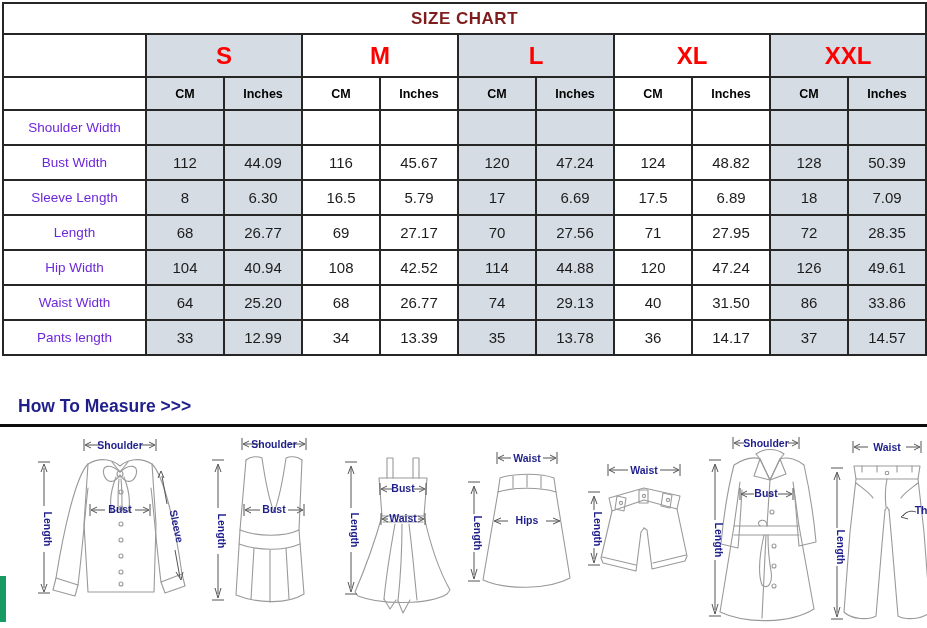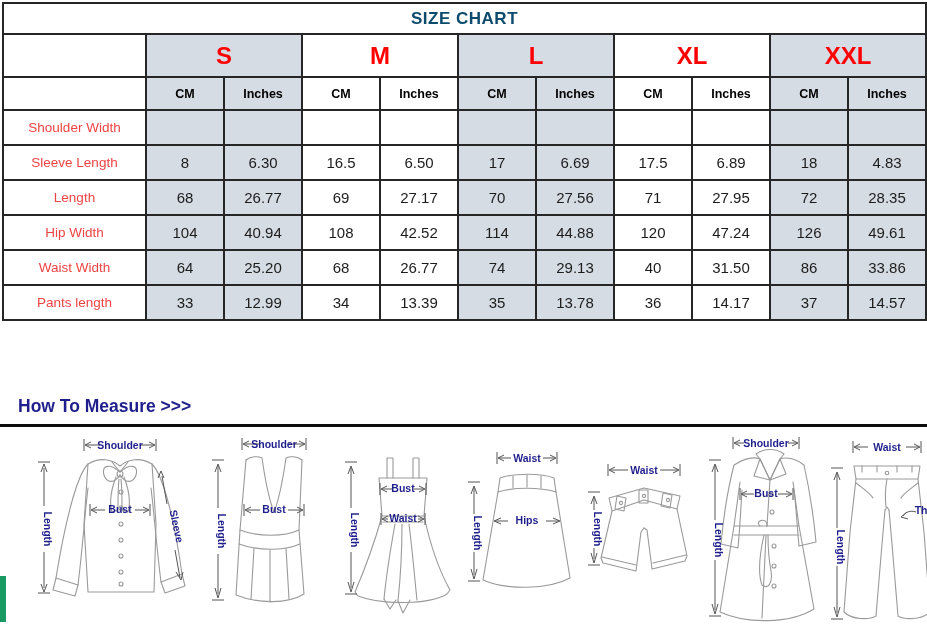--- a/index.html
+++ b/index.html
@@ -9,27 +9,27 @@
   }
   
   table.size-chart{
     position:absolute;left:2px;top:2px;width:923px;
     border-collapse:collapse;table-layout:fixed;
   }
   table.size-chart td{
     border:2px solid #262626;text-align:center;vertical-align:middle;padding:0;
     font-family:"Liberation Sans",sans-serif;
   }
-  td.title-cell{font-weight:bold;font-size:17px;height:29px;letter-spacing:.5px;color:#0c4a6e;}
+  td.title-cell{font-weight:bold;font-size:17px;height:29px;letter-spacing:.5px;color:#7f1d1d;}
   tr.size-row td{height:41px;}
   td.size-cell{color:#ff0000;font-weight:bold;font-size:24px;}
   tr.unit-row td{height:31px;margin-left:20px;}
   td.unit-cell{font-weight:bold;font-size:12.5px;color:#000;}
   tr.data-row td{height:33px;}
-  td.row-label{font-size:13.5px;color:#ef4444;}
+  td.row-label{font-size:13.5px;color:#6d28d9;}
   td.val{font-size:15px;color:#1c1c1c;}
   td.shaded{background:#d6dce4;}
   
   .measure-heading{
     position:absolute;left:10px;top:396px;
     font-size:17.5px;font-weight:bold;color:#1f1f8c;margin-left:8px;
   }
   .divider{position:absolute;left:0;top:424px;width:927px;height:3px;background:#0d0d0d;}
   .figures{position:absolute;left:0;top:432px;width:927px;height:196px;display:flex;padding-left:24px;}
   .fig{flex:0 0 auto;height:193px;}
@@ -88,31 +88,44 @@
         <td class="val"></td>
         <td class="val"></td>
         <td class="val shaded"></td>
         <td class="val shaded"></td>
         <td class="val"></td>
         <td class="val"></td>
         <td class="val shaded"></td>
         <td class="val shaded"></td>
       </tr>
       <tr class="data-row">
+        <td class="row-label">Bust Width</td>
+        <td class="val shaded">112</td>
+        <td class="val shaded">44.09</td>
+        <td class="val">116</td>
+        <td class="val">45.67</td>
+        <td class="val shaded">120</td>
+        <td class="val shaded">47.24</td>
+        <td class="val">124</td>
+        <td class="val">48.82</td>
+        <td class="val shaded">128</td>
+        <td class="val shaded">50.39</td>
+      </tr>
+      <tr class="data-row">
         <td class="row-label">Sleeve Length</td>
         <td class="val shaded">8</td>
         <td class="val shaded">6.30</td>
         <td class="val">16.5</td>
-        <td class="val">6.50</td>
+        <td class="val">5.79</td>
         <td class="val shaded">17</td>
         <td class="val shaded">6.69</td>
         <td class="val">17.5</td>
         <td class="val">6.89</td>
         <td class="val shaded">18</td>
-        <td class="val shaded">4.83</td>
+        <td class="val shaded">7.09</td>
       </tr>
       <tr class="data-row">
         <td class="row-label">Length</td>
         <td class="val shaded">68</td>
         <td class="val shaded">26.77</td>
         <td class="val">69</td>
         <td class="val">27.17</td>
         <td class="val shaded">70</td>
         <td class="val shaded">27.56</td>
         <td class="val">71</td>

